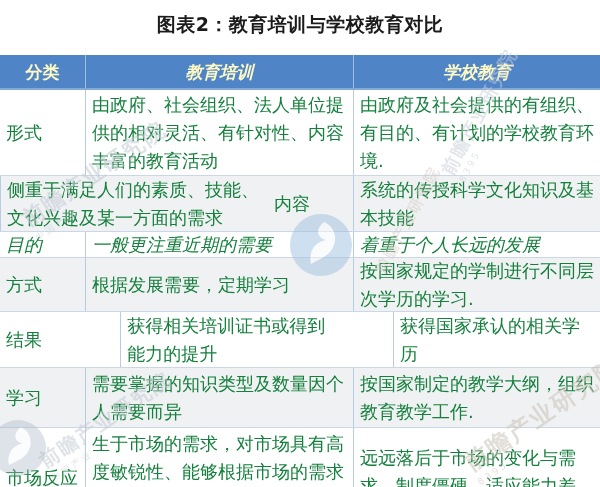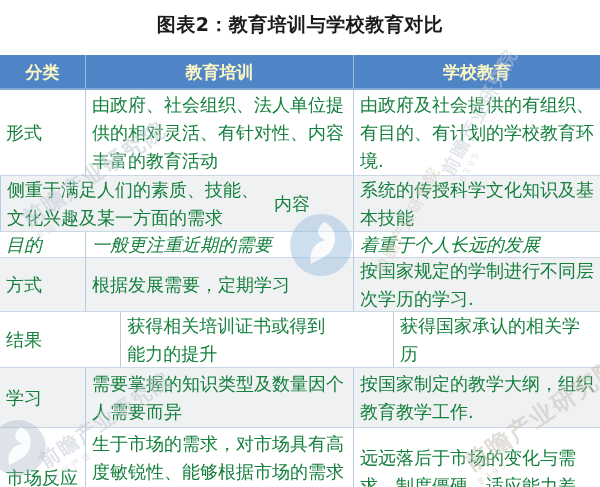--- a/index.html
+++ b/index.html
@@ -24,21 +24,21 @@
   .c2 { width:268px; border-left:1px solid #b7cbe3; }
   .c3 { width:247px; border-left:1px solid #b7cbe3; }
   .header-row {
     height:35px; background:#4f84c7;
     border-bottom:2px solid #84a9d6;
   }
   .header-row .cell {
     justify-content:center; color:#fef9c3; font-weight:bold;
     font-size:17px; padding:0;
   }
-  .header-row .c2, .header-row .c3 { border-left:1px solid rgba(255,255,255,0.45); }
+  .header-row .c2, .header-row .c3 { border-left:1px solid rgba(255,255,255,0.45);font-style:italic; }
   .body-row { border-bottom:1px solid #c9d7e8; background:#ffffff; }
   .body-row.alt { background:#f0f1f3; }
   .r1 { height:86px; } .r2 { height:56px; } .r3 { height:26px; }
   .r3 .cell { line-height:26px;font-style:italic; }
   .r4 { height:54px; } .r5 { height:56px;gap:48px; } .r6 { height:60px; }
   .r7 { height:100px; border-bottom:none; }
   .r7 .cell.top { align-items:flex-start; padding-top:2px; }
   .r7 .c3 { align-items:flex-start; padding-top:16px; }
   
   .wm-layer { position:absolute; left:0; top:0; width:600px; height:487px; pointer-events:none; z-index:5; }

